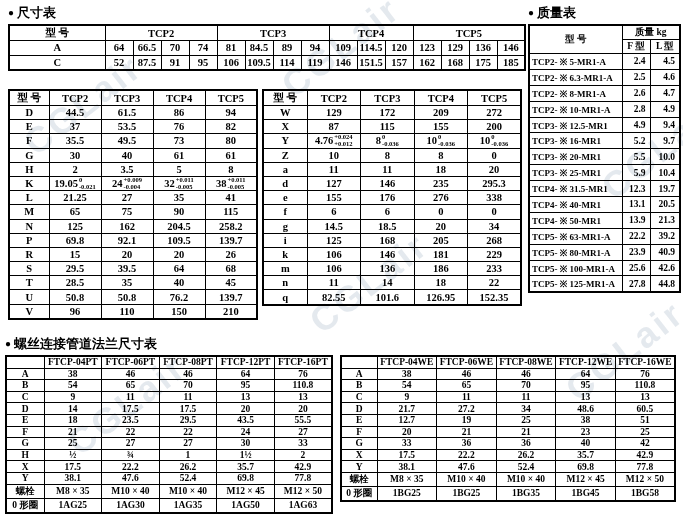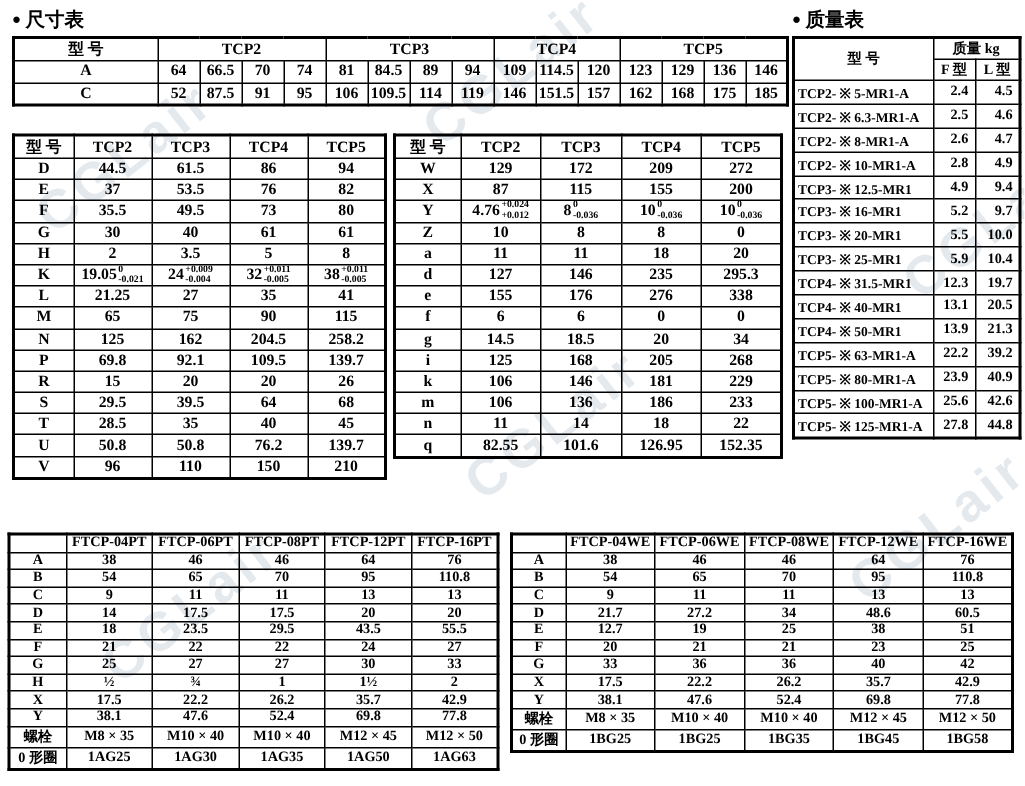--- a/index.html
+++ b/index.html
@@ -51,20 +51,23 @@
   <div class="wm" style="left:300px;top:262px">CGLair</div>
   <div class="wm" style="left:556px;top:330px">CGLair</div>
   <div class="wm" style="left:592px;top:128px">CGLair</div>
 
   <div class="sec-title" style="left:8px;top:4px">
     <span class="bullet">●</span><span>尺寸表</span>
   </div>
   <div class="sec-title" style="left:528px;top:4px">
     <span class="bullet">●</span><span>质量表</span>
   </div>
+  <div class="sec-title" style="left:5px;top:335px">
+    <span class="bullet">●</span><span>螺丝连接管道法兰尺寸表</span>
+  </div>
 
   <table id="size-table">
     <colgroup>
         <col style="width:96px">
         <col span="15" style="width:28px">
       </colgroup>
     <thead id="size-head">
         <tr>
           <th>型  号</th>
           <th colspan="4">TCP2</th>

